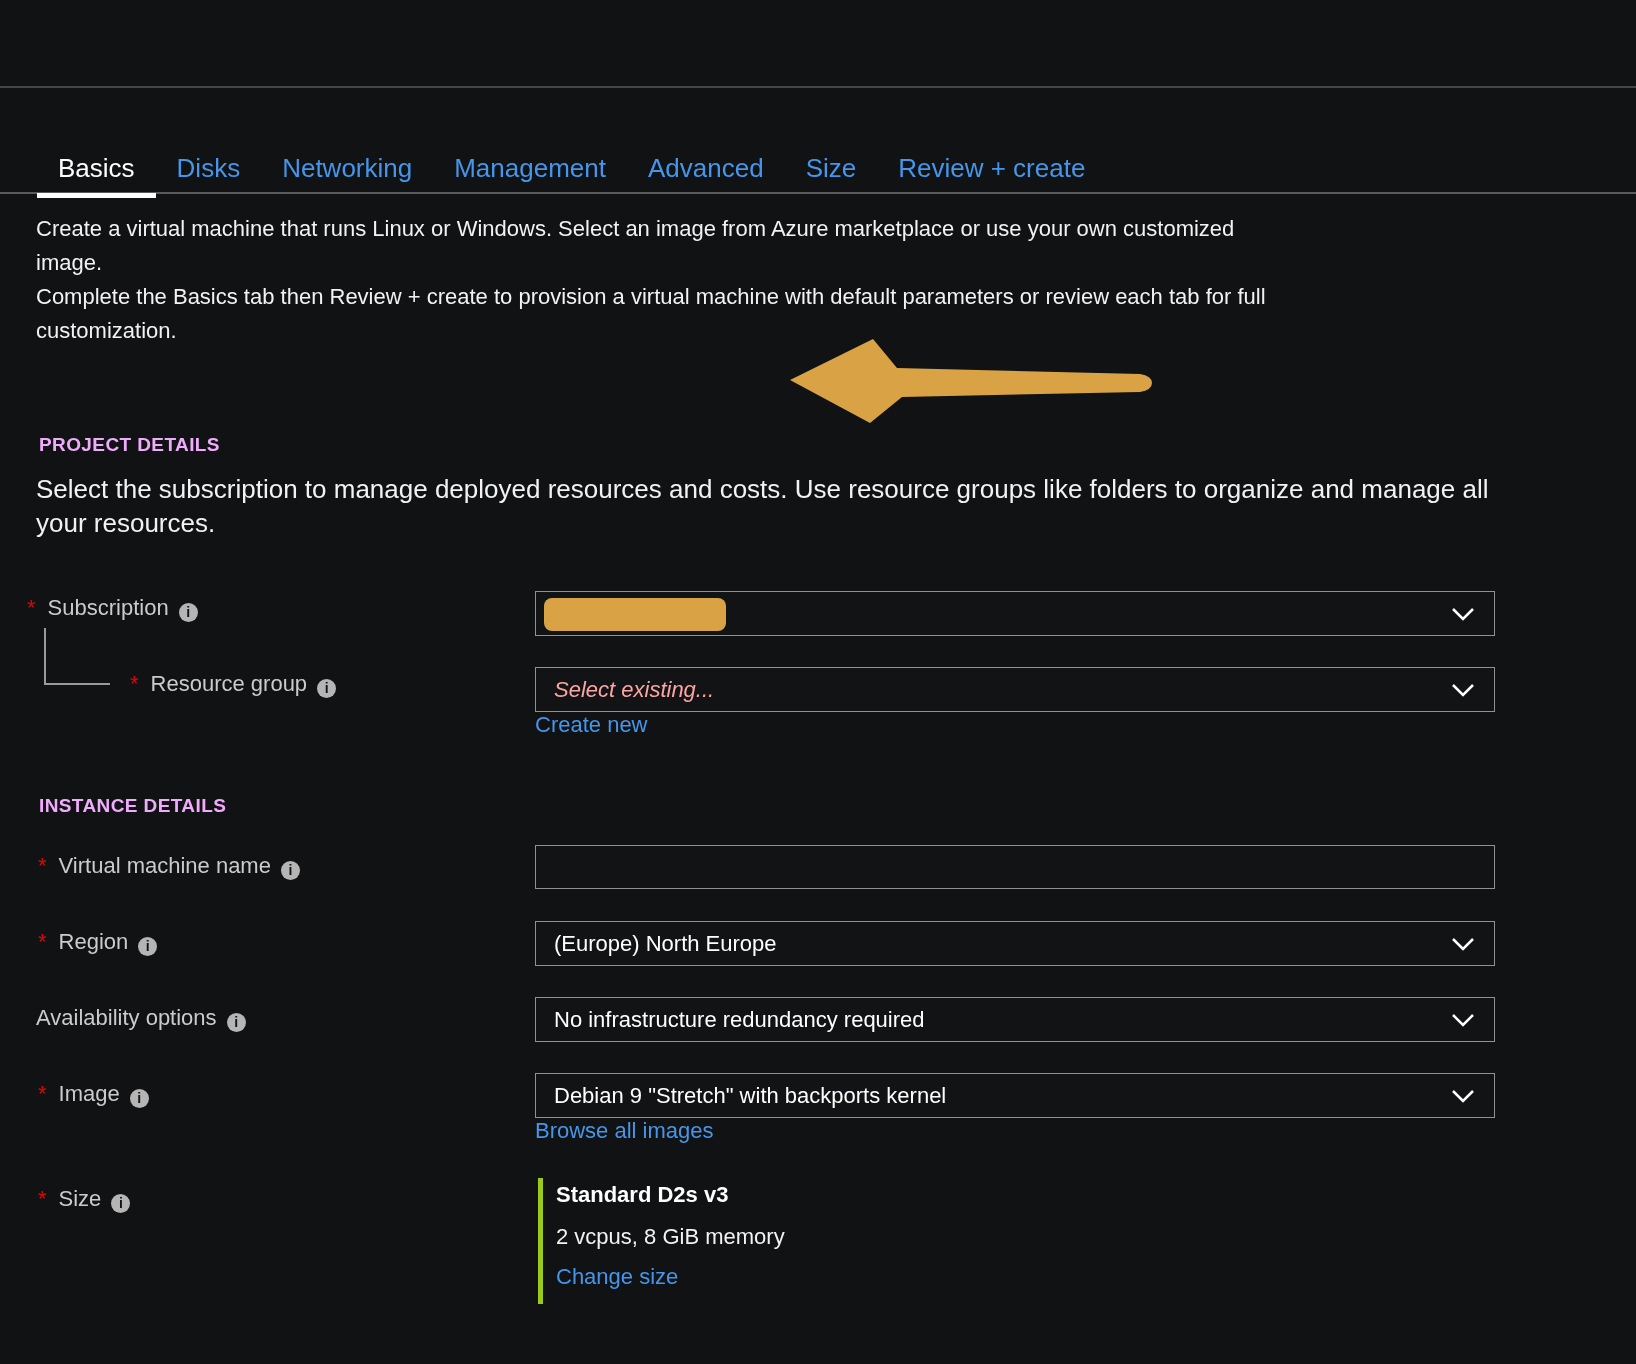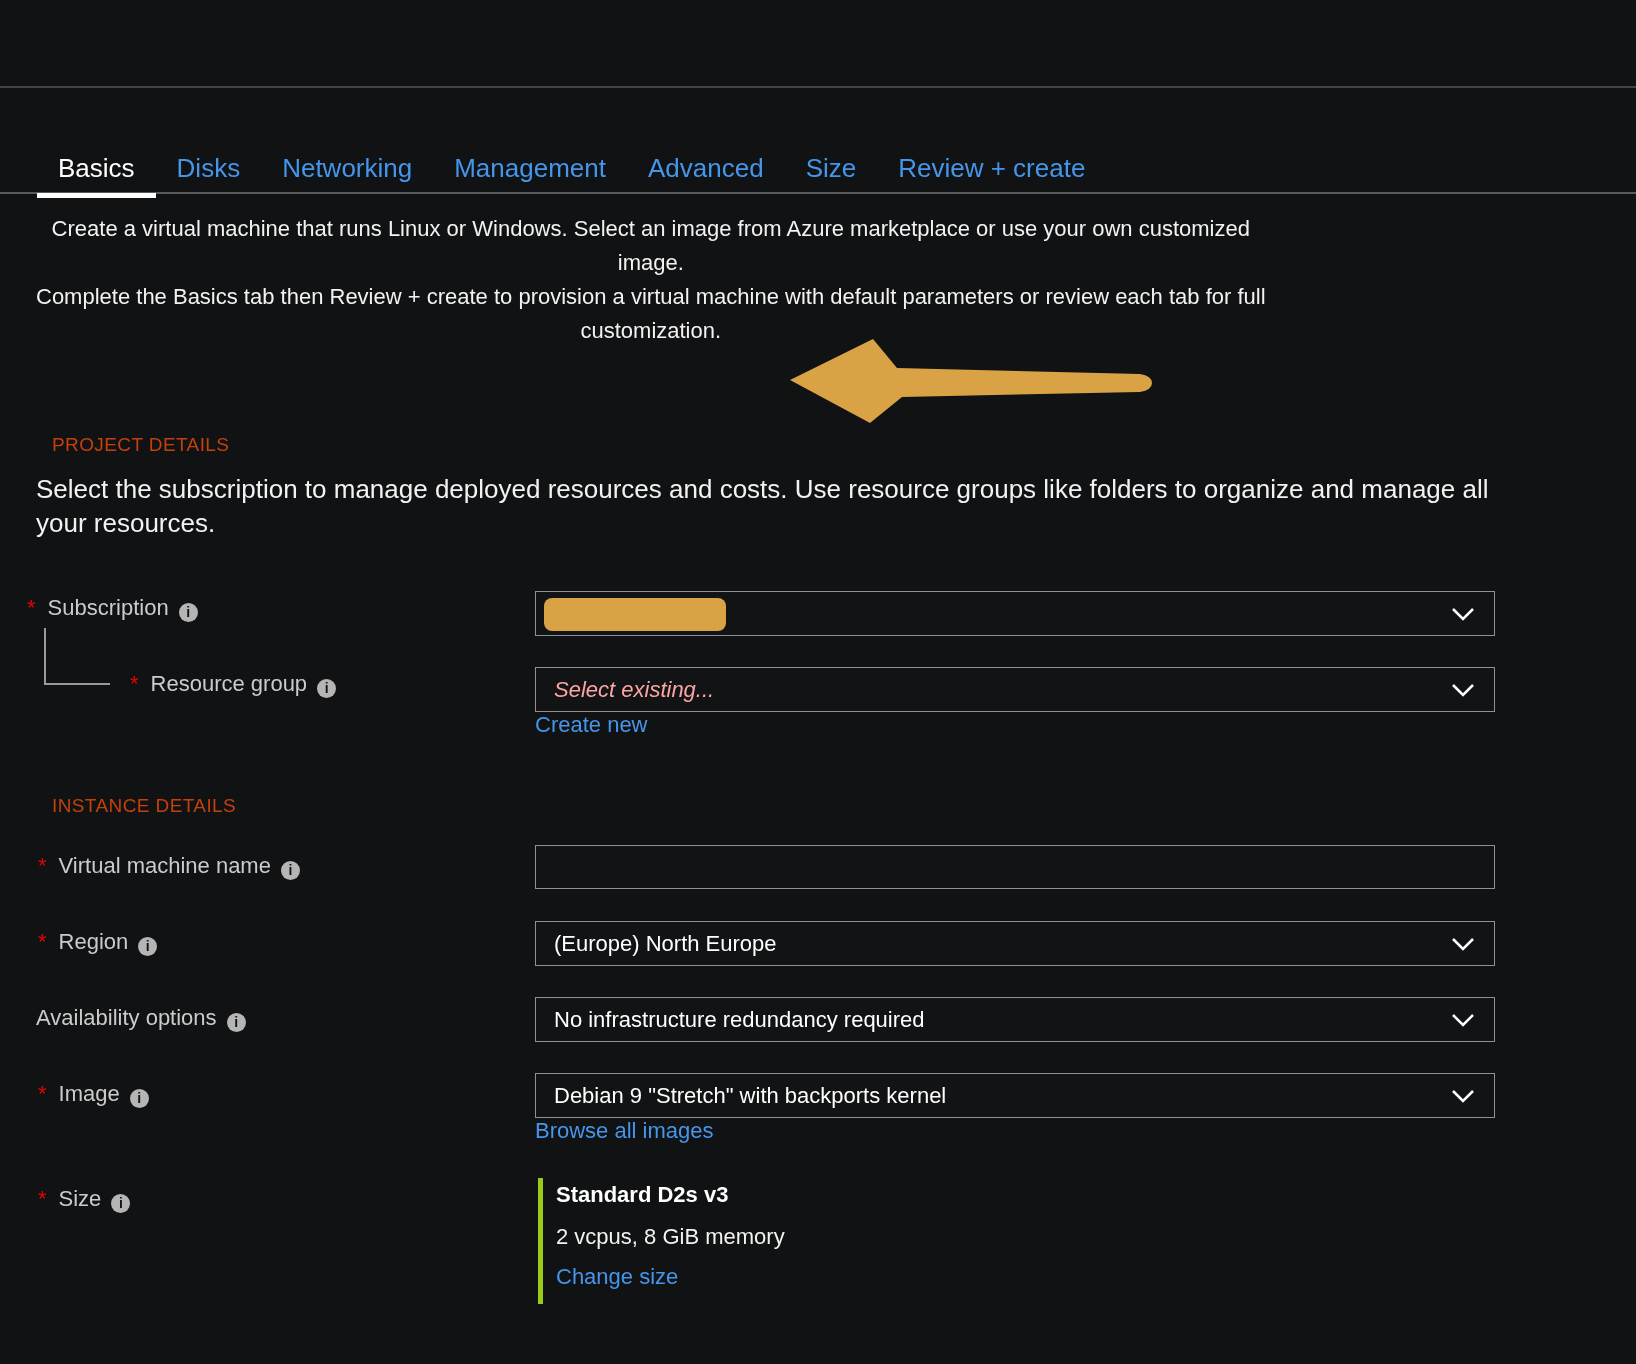--- a/index.html
+++ b/index.html
@@ -10,26 +10,26 @@
   .page-title{position:absolute;left:36px;top:8px;font-size:30px;font-weight:bold;color:#ffffff;letter-spacing:.2px;}
   .title-divider{position:absolute;left:0;top:86px;width:1636px;height:2px;background:#454545;}
 
   .tabs{position:absolute;left:37px;top:148px;display:flex;}
   .tab{position:relative;padding:0 21px;height:46px;line-height:40px;font-size:26px;color:#4596ea;cursor:pointer;}
   .tab.active{color:#ffffff;}
   .tab.active::after{content:"";position:absolute;left:0;right:0;bottom:-4px;height:5px;background:#ffffff;z-index:2;}
   .tabbar-line{position:absolute;left:0;top:192px;width:1636px;height:2px;background:#5a5a5a;}
 
   .intro{position:absolute;left:36px;top:212px;font-size:22px;line-height:34px;color:#f2f2f2;}
-  .intro .line{white-space:nowrap;text-align:center;}
+  .intro .line{white-space:nowrap;}
   .classic-link{color:#4596ea;text-decoration:underline;border:2px dashed #3fa7e0;padding:1px 9px 3px 9px;margin-left:8px;cursor:pointer;}
 
   .annot-arrow{position:absolute;left:780px;top:330px;width:385px;height:100px;pointer-events:none;}
 
-  .section-heading{position:absolute;left:52px;font-size:19px;font-weight:normal;color:#c2410c;letter-spacing:.4px;}
+  .section-heading{position:absolute;left:39px;font-size:19px;font-weight:bold;color:#f0abfc;letter-spacing:.4px;}
   .section-desc{position:absolute;left:36px;font-size:26px;line-height:34px;color:#f2f2f2;}
   .section-desc .line{white-space:nowrap;}
 
   .field-label{position:absolute;font-size:22px;color:#cbcbcb;}
   .req-star{color:#e00404;margin-right:12px;font-size:22px;}
   .info-icon{display:inline-block;width:19px;height:19px;margin-left:10px;border-radius:50%;
              background:#b5b5b5;color:#141414;font-size:14px;font-weight:bold;line-height:19px;
              text-align:center;vertical-align:-2px;font-style:normal;cursor:pointer;}
 
   .dropdown{position:absolute;left:535px;width:960px;height:45px;border:1px solid #919191;

